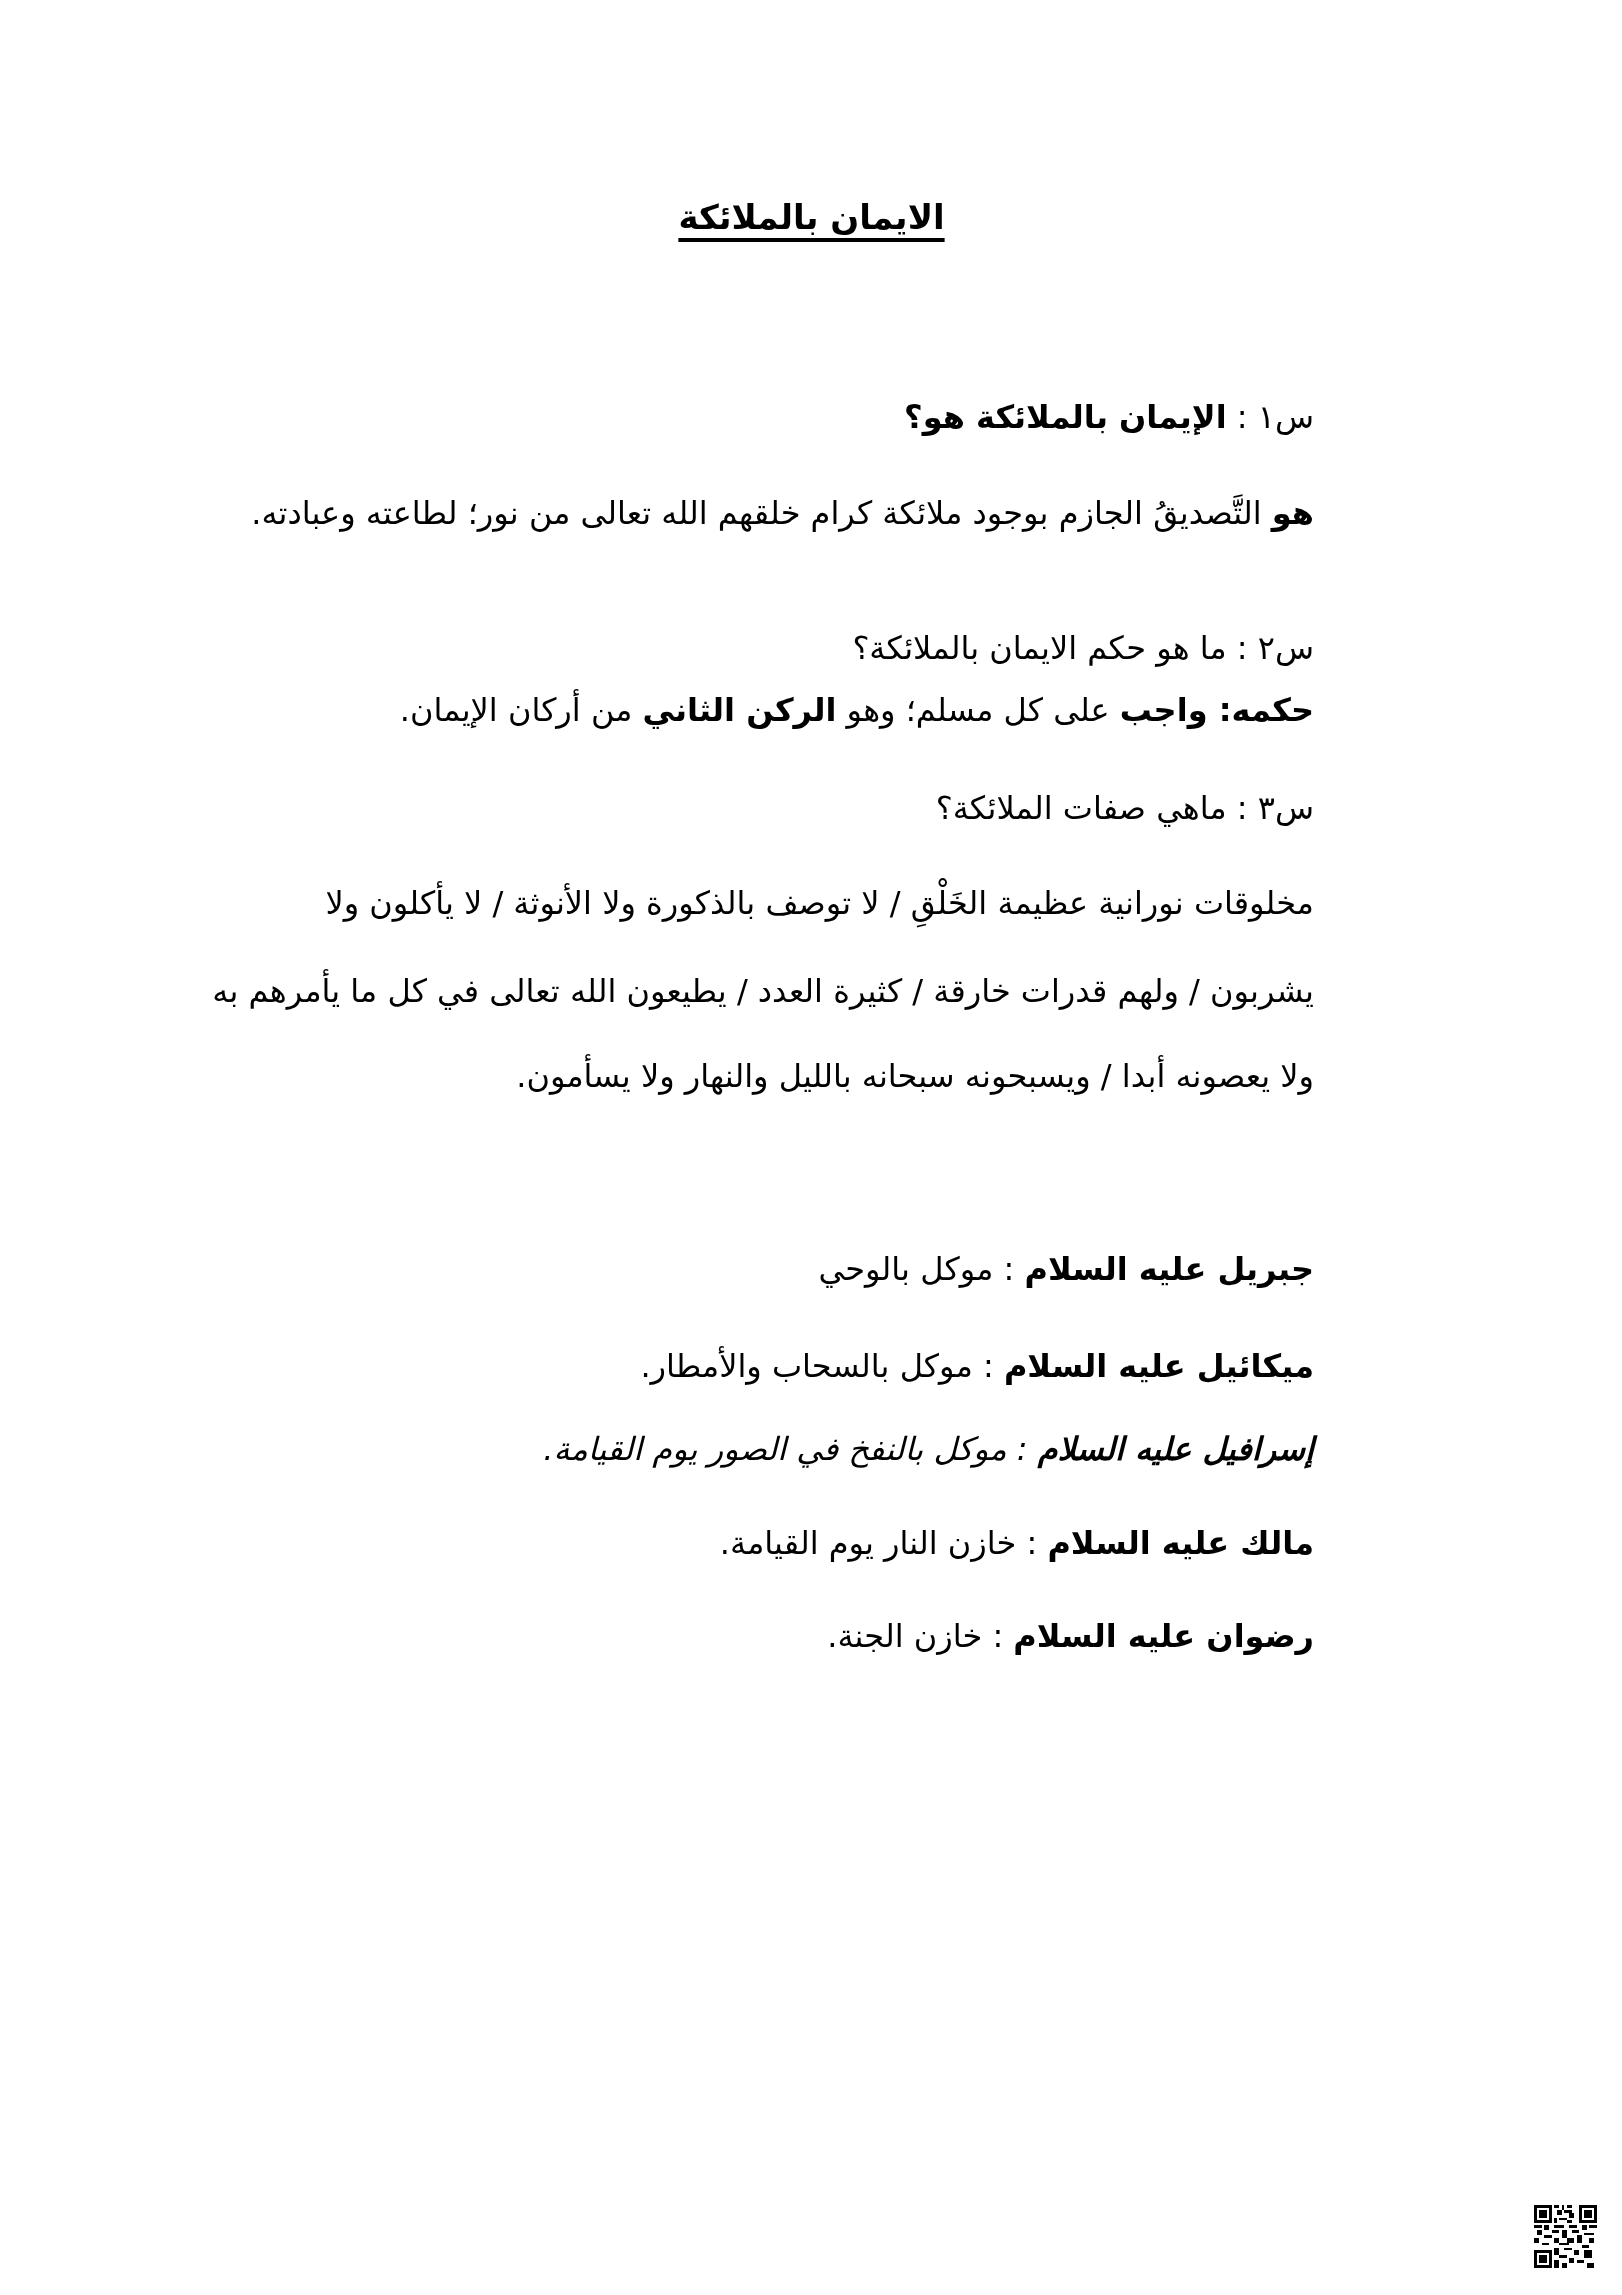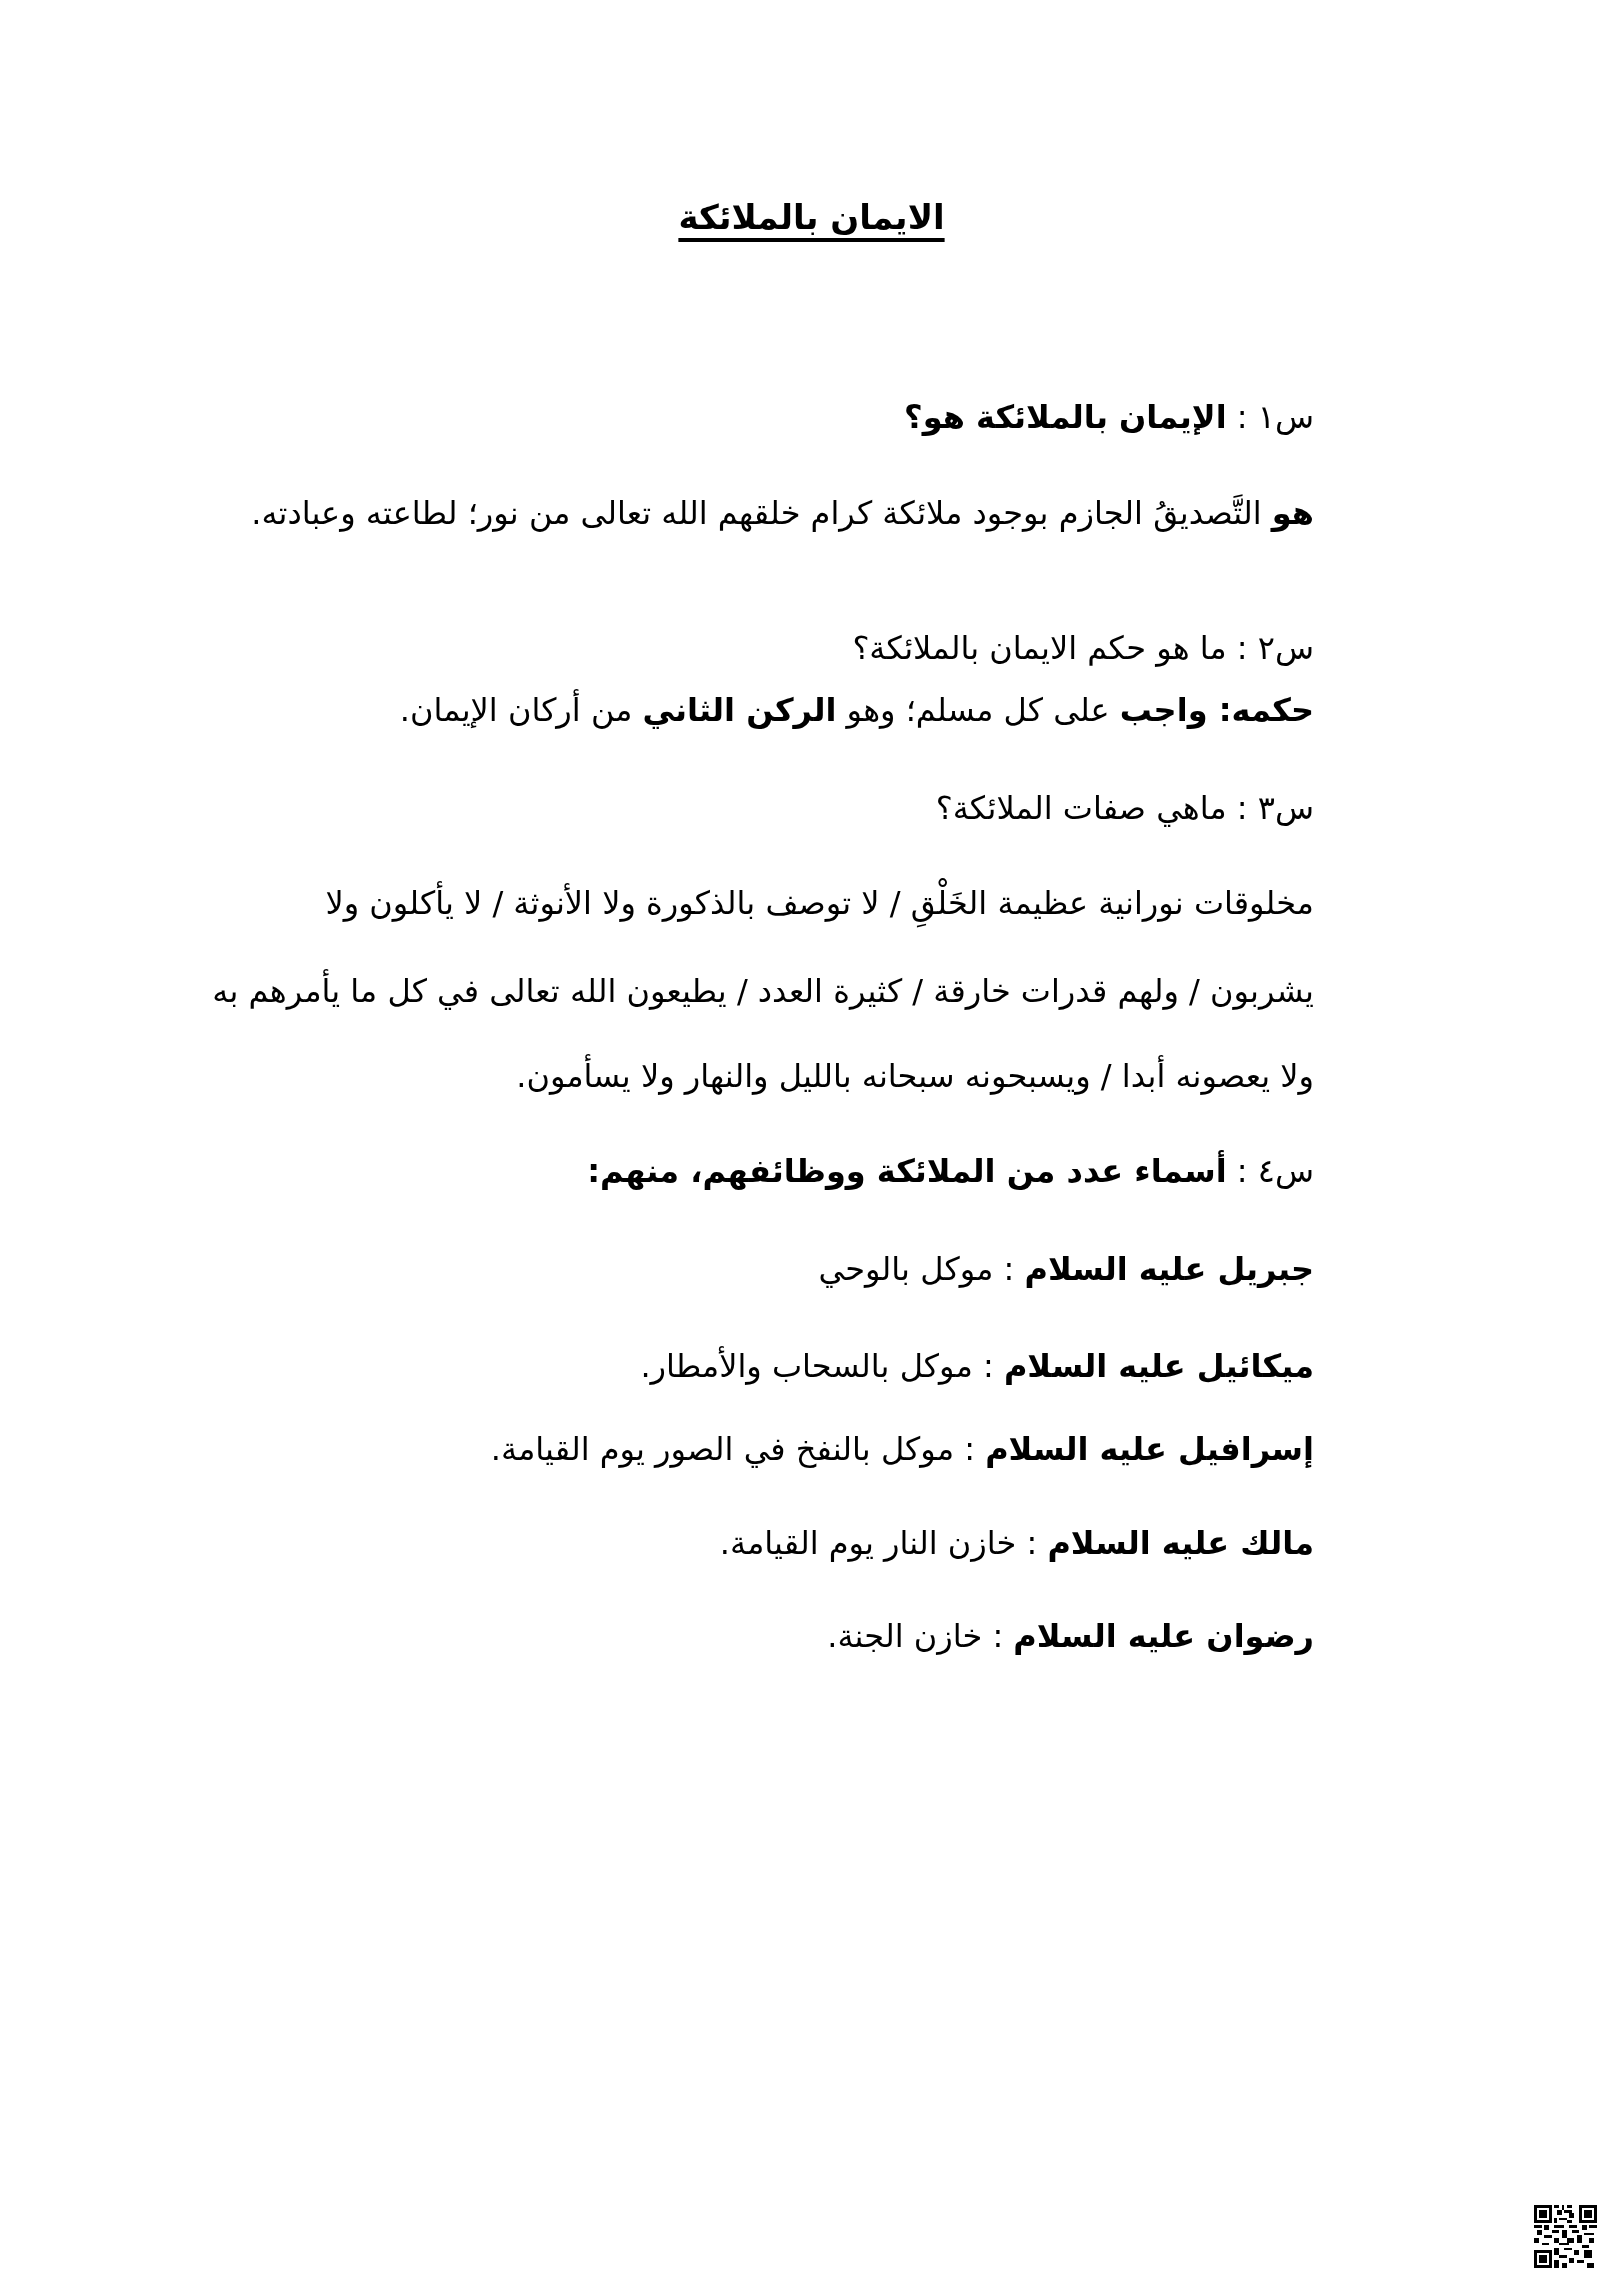--- a/index.html
+++ b/index.html
@@ -78,31 +78,28 @@
   <div class="line" style="top:622px;">س٢ : ما هو حكم الايمان بالملائكة؟</div>
   <div class="line" style="top:684px;">
     <span class="b">حكمه: واجب</span><span> على كل مسلم؛ وهو </span><span class="b">الركن الثاني</span><span> من أركان الإيمان.</span>
   </div>
 
   <div class="line" style="top:782px;">س٣ : ماهي صفات الملائكة؟</div>
   <div class="line" style="top:877px;">مخلوقات نورانية عظيمة الخَلْقِ / لا توصف بالذكورة ولا الأنوثة / لا يأكلون ولا</div>
   <div class="line" style="top:965px;">يشربون / ولهم قدرات خارقة / كثيرة العدد / يطيعون الله تعالى في كل ما يأمرهم به</div>
   <div class="line" style="top:1050px;">ولا يعصونه أبدا / ويسبحونه سبحانه بالليل والنهار ولا يسأمون.</div>
 
-  <div class="line" style="top:1145px;">
-    <span>س٤ : </span><span class="b">أسماء عدد من الملائكة ووظائفهم، منهم:</span>
-  </div>
 
   <div class="line" style="top:1340px;">
     <span class="b">ميكائيل عليه السلام</span><span> : </span><span>موكل بالسحاب والأمطار.</span>
   </div>
   <div class="line" style="top:1243px;">
     <span class="b">جبريل عليه السلام</span><span> : </span><span>موكل بالوحي</span>
   </div>
-  <div class="line" style="top:1423px;">
+  <div class="line" style="top:1423px;font-style:italic;">
     <span class="b">إسرافيل عليه السلام</span><span> : </span><span>موكل بالنفخ في الصور يوم القيامة.</span>
   </div>
   <div class="line" style="top:1610px;">
     <span class="b">رضوان عليه السلام</span><span> : </span><span>خازن الجنة.</span>
   </div>
   <div class="line" style="top:1517px;">
     <span class="b">مالك عليه السلام</span><span> : </span><span>خازن النار يوم القيامة.</span>
   </div>
 
   <svg class="qr" viewBox="0 0 25 25" shape-rendering="crispEdges">

